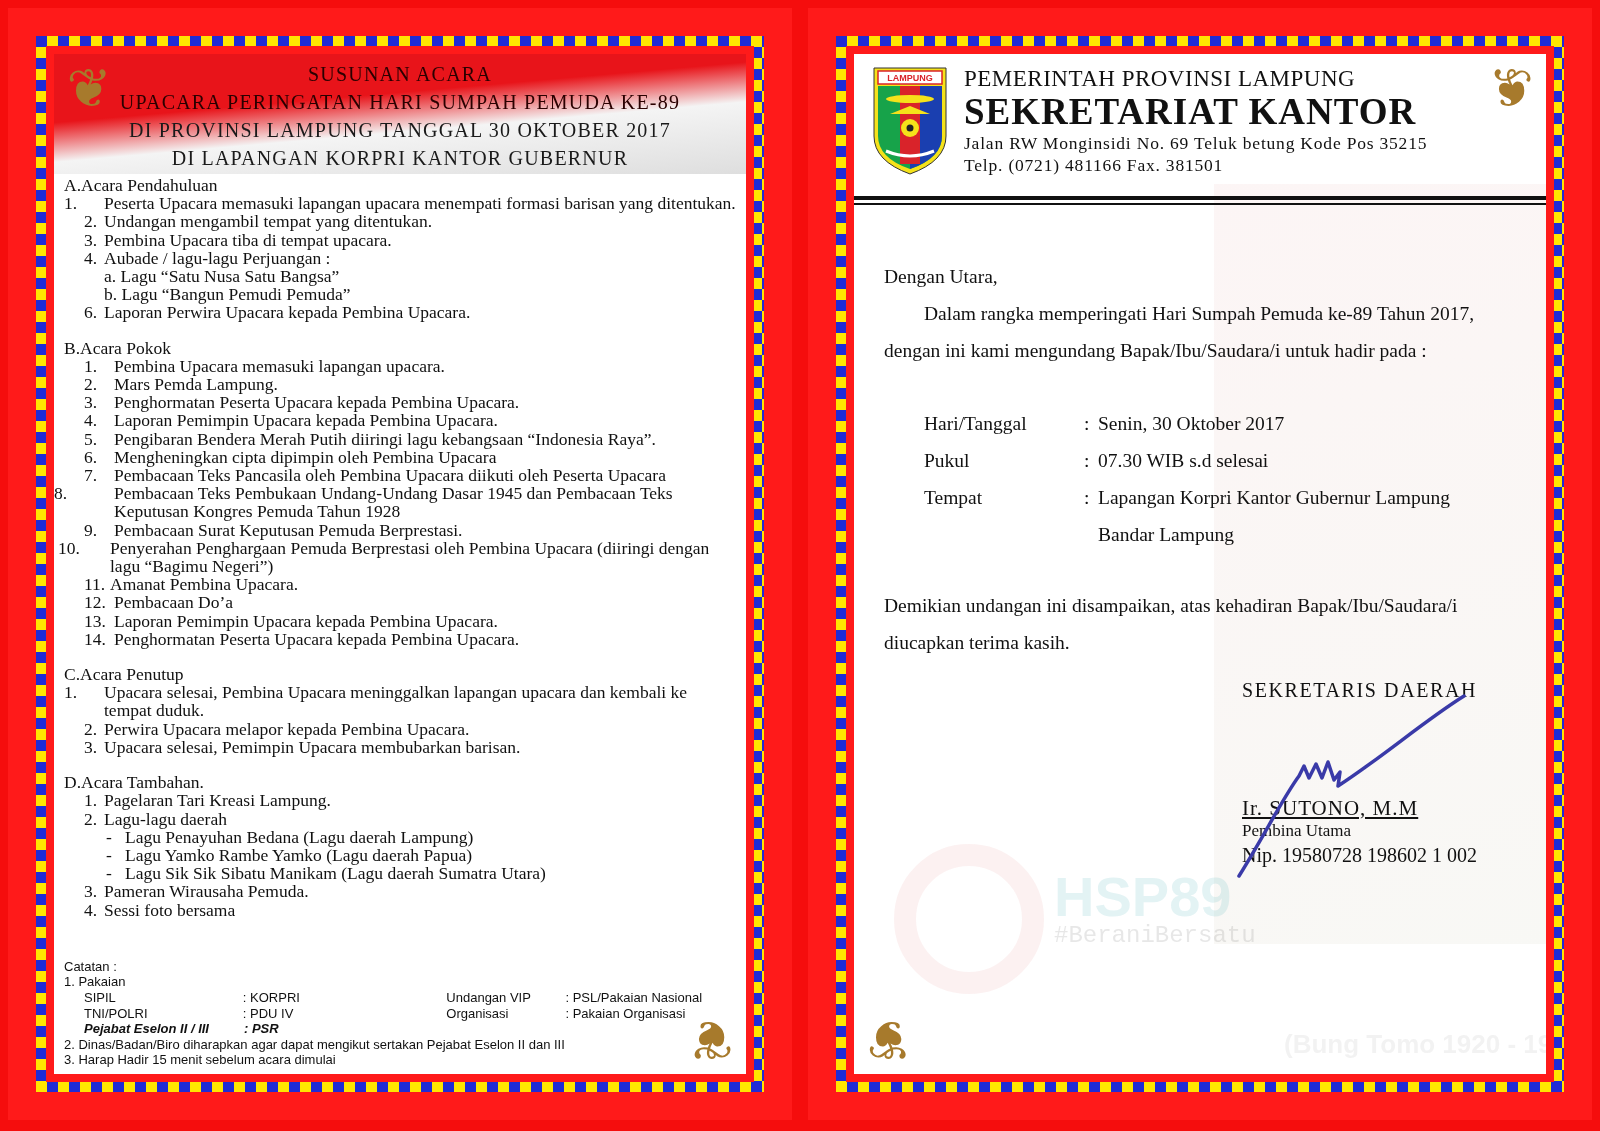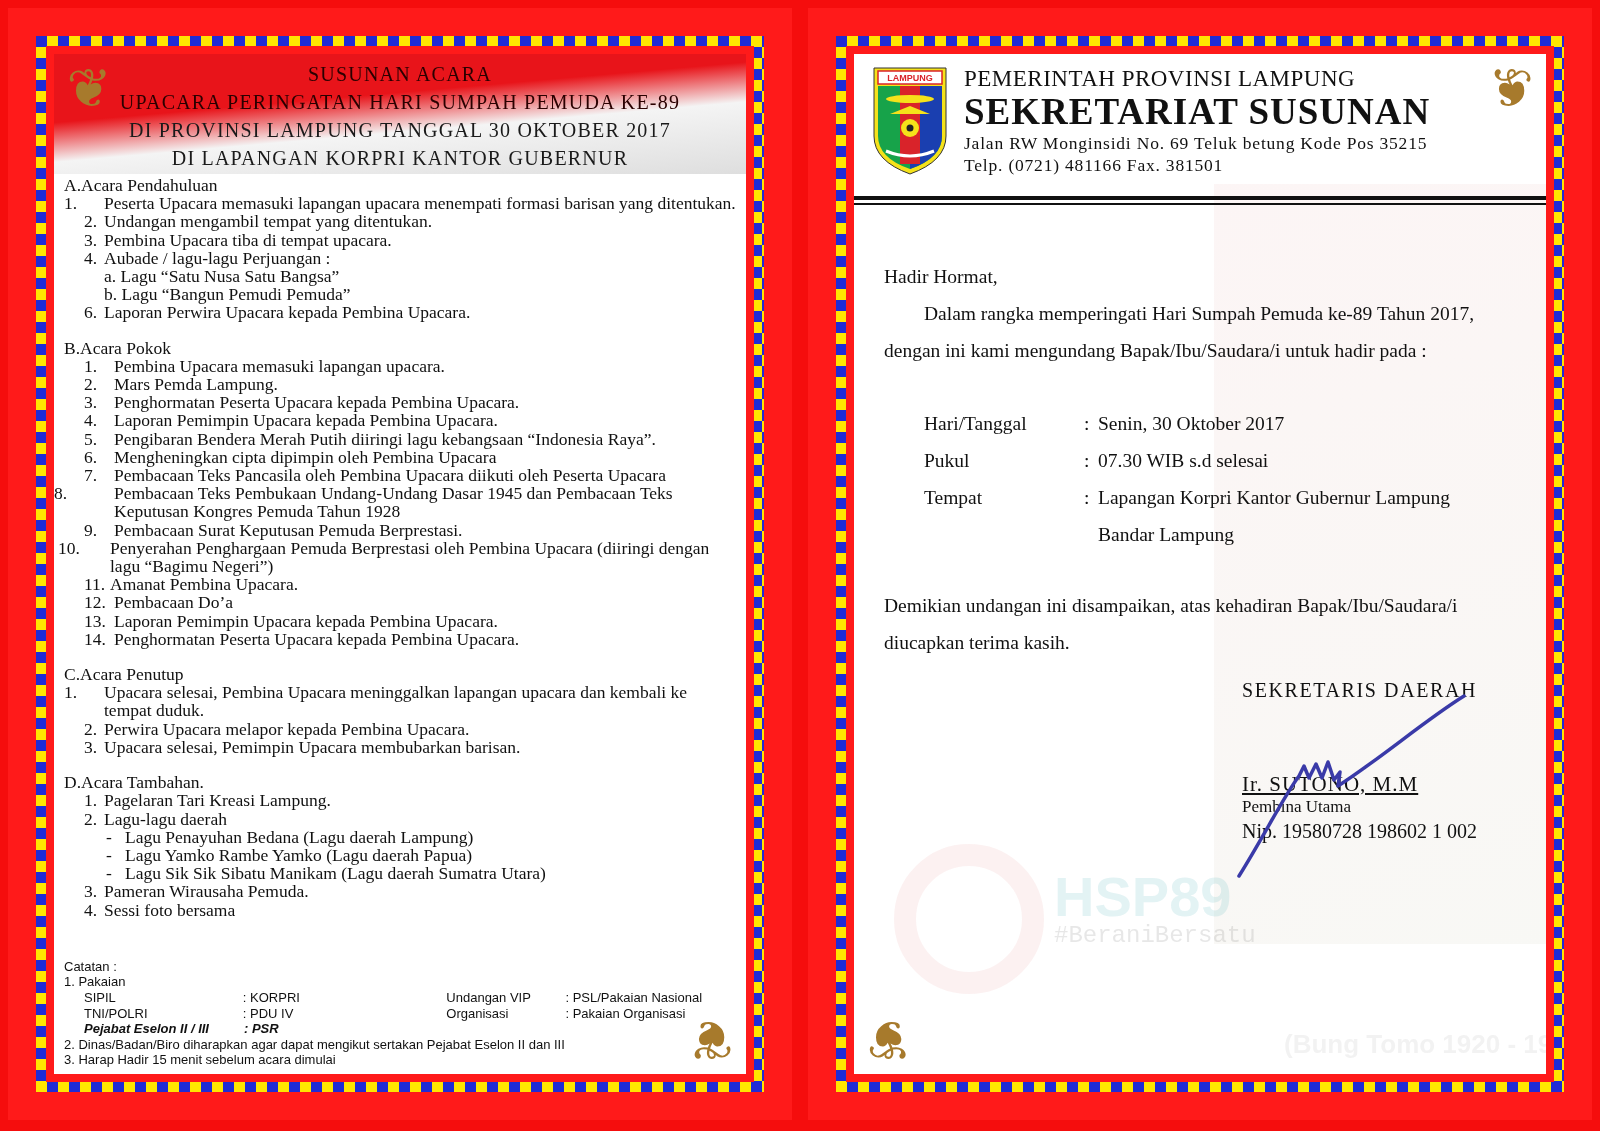--- a/index.html
+++ b/index.html
@@ -52,21 +52,21 @@
   .rule1{position:absolute;left:0;right:0;top:142px;height:4px;background:#111;}
   .rule2{position:absolute;left:0;right:0;top:149px;height:1.5px;background:#111;}
   .letter{position:relative;padding:54px 30px 0 30px;font-size:19.5px;line-height:37px;}
   .indent{text-indent:40px;}
   .details{margin:36px 0 34px 40px;}
   .drow{display:flex;}
   .dlabel{width:160px;}
   .dcolon{width:14px;}
   .signblock{position:absolute;left:388px;top:625px;width:300px;}
   .sig-title{font-size:20px;letter-spacing:1.6px;}
-  .sig-name{margin-top:70px;font-size:21px;letter-spacing:1px;text-decoration:underline;}
+  .sig-name{margin-top:94px;font-size:21px;letter-spacing:1px;text-decoration:underline;}
   .sig-rank{font-size:17px;line-height:20px;}
   .sig-nip{font-size:20px;line-height:28px;}
   .signature{position:absolute;left:370px;top:612px;width:260px;height:220px;}
   .watermark{position:absolute;left:20px;top:770px;color:rgba(40,160,170,0.13);font-family:"Liberation Sans",sans-serif;font-weight:bold;}
   .wm1{font-size:56px;position:absolute;left:180px;top:40px;}
   .wm2{font-size:24px;position:absolute;left:180px;top:98px;font-weight:normal;color:rgba(120,120,120,0.18);font-family:Liberation Mono, monospace;}
   .wm3{position:absolute;left:410px;top:205px;font-size:26px;color:rgba(150,150,150,0.12);white-space:nowrap;}
   .ring{position:absolute;left:20px;top:20px;width:150px;height:150px;border-radius:50%;border:22px solid rgba(230,120,120,0.10);box-sizing:border-box;}
   .bgfig{position:absolute;left:360px;top:130px;width:340px;height:760px;background:linear-gradient(160deg,rgba(200,60,60,0.05),rgba(120,120,60,0.05));}
 </style>
@@ -189,30 +189,30 @@
         <rect x="6" y="5" width="64" height="13" fill="#fff" stroke="#d9232a" stroke-width="1.5"></rect>
         <text x="38" y="15" font-size="9" font-weight="bold" fill="#d9232a" text-anchor="middle" font-family="Liberation Sans, sans-serif">LAMPUNG</text>
         <ellipse cx="38" cy="33" rx="24" ry="4" fill="#f5e21a"></ellipse>
         <path d="M18 48 L38 40 L58 48 Z" fill="#f5e21a"></path>
         <circle cx="38" cy="62" r="9" fill="#f5e21a"></circle>
         <circle cx="38" cy="62" r="3.5" fill="#222"></circle>
         <path d="M14 85 Q38 95 62 85" stroke="#fff" stroke-width="3" fill="none"></path>
       </svg>
       <div class="lh-text">
         <div class="lh1">PEMERINTAH PROVINSI LAMPUNG</div>
-        <div class="lh2">SEKRETARIAT SUSUNAN</div>
+        <div class="lh2">SEKRETARIAT KANTOR</div>
         <div class="lh3">Jalan RW Monginsidi No. 69 Teluk betung Kode Pos 35215</div>
         <div class="lh3">Telp. (0721) 481166 Fax. 381501</div>
       </div>
       <div class="rule1"></div>
       <div class="rule2"></div>
     </div>
 
     <div class="letter">
-      <div>Hadir Hormat,</div>
+      <div>Dengan Utara,</div>
       <div class="indent">Dalam rangka memperingati Hari Sumpah Pemuda ke-89 Tahun 2017,</div>
       <div>dengan ini kami mengundang Bapak/Ibu/Saudara/i untuk hadir pada :</div>
       <div class="details">
         <div class="drow">
           <span class="dlabel">Hari/Tanggal</span>
             <span class="dcolon">:</span>
             <span>Senin, 30 Oktober 2017</span>
         </div>
         <div class="drow">
           <span class="dlabel">Pukul</span>

